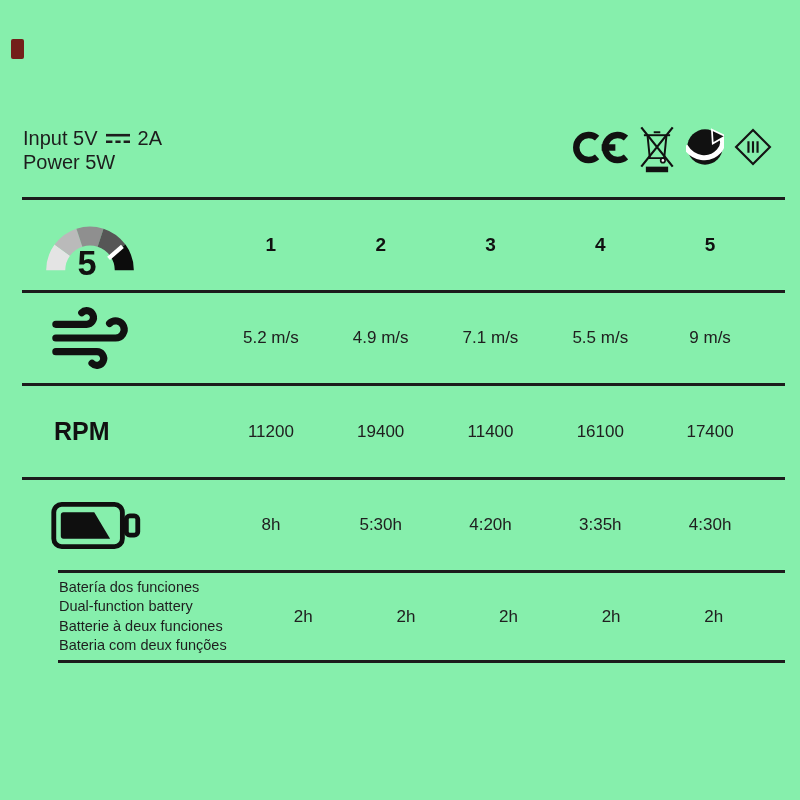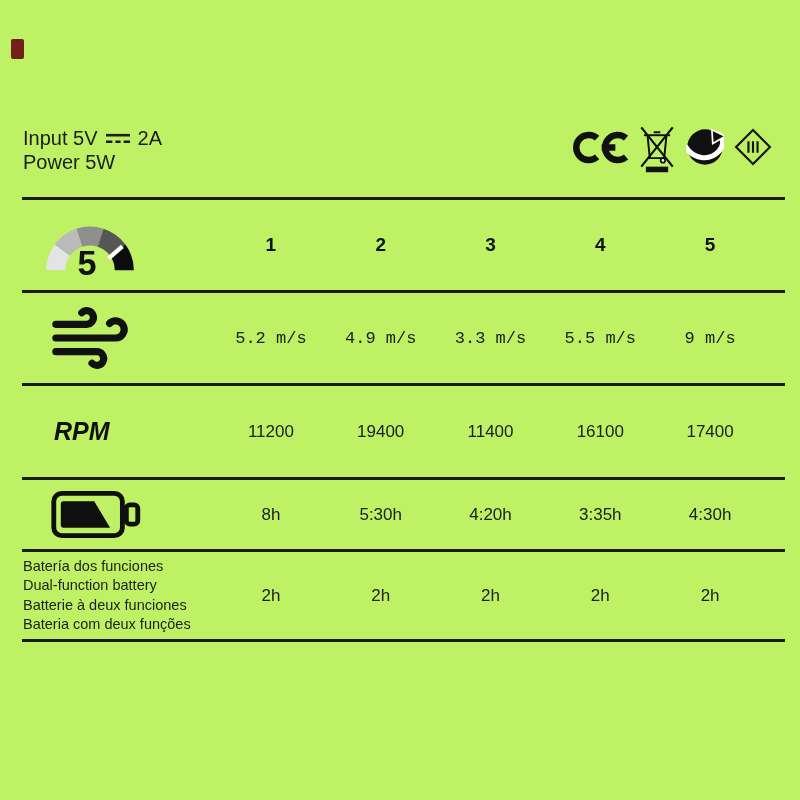--- a/index.html
+++ b/index.html
@@ -1,39 +1,39 @@
 <!DOCTYPE html>
 <html><head>
 <meta charset="utf-8">
 <style>
   * { margin:0; padding:0; box-sizing:border-box; }
   html,body { background:#ffffff; }
   body { font-family:"Liberation Sans", sans-serif; color:#1c1c1c; }
-  .page { position:relative; width:800px; height:800px; background:#bef264; overflow:hidden; }
+  .page { position:relative; width:800px; height:800px; background:#86efac; overflow:hidden; }
 
   .marker { position:absolute; left:11px; top:39px; width:13px; height:20px;
             background:#73201a; border-radius:2px; }
 
   .power-block { position:absolute; left:23px; top:126px; font-size:20px; line-height:24px; color:#1d1d1d; }
   .power-line { display:flex; align-items:center; gap:7px; white-space:nowrap; }
 
   .certs { position:absolute; top:120px; right:28px; display:flex; align-items:center; gap:10px; }
   .certs svg { display:block; }
 
   .spec-table { position:absolute; left:22px; top:197px; width:763px; }
   .t-row { display:grid; grid-template-columns:194px repeat(5,1fr); padding-right:20px;
            align-items:center; border-top:3px solid #1c1c1c; }
-  .row-a { height:93px; } .row-b { height:93px;font-family:Liberation Mono, monospace; } .row-c { height:94px; }
-  .row-d { height:72px; } .row-e { height:93px; border-bottom:3px solid #1c1c1c; }
+  .row-a { height:93px; } .row-b { height:93px; } .row-c { height:94px; }
+  .row-d { height:93px; } .row-e { height:93px; border-bottom:3px solid #1c1c1c;margin-left:36px; }
   .cell { text-align:center; font-size:17px; color:#202020; }
   .hnum { font-size:19px; font-weight:bold; color:#111; }
   .lab  { text-align:left; }
   .lab-gauge   { padding-left:20px; }
   .lab-wind    { padding-left:24px; }
-  .lab-rpm     { padding-left:32px; font-size:25px; font-weight:bold; color:#111;font-style:italic; }
+  .lab-rpm     { padding-left:32px; font-size:25px; font-weight:bold; color:#111; }
   .lab-battery { padding-left:28px; }
   .lab-multi   { padding-left:1px; font-size:14.5px; line-height:19.5px; color:#1f1f1f; }
   .lab svg { display:block; }
 </style>
 </head>
 <body>
 
 <div class="page">
 
   <div class="marker"></div>
@@ -99,21 +99,21 @@
     <div class="t-row row-b">
       <div class="cell lab lab-wind">
         <svg width="88" height="82" viewBox="0 0 24 24" stroke="#111" stroke-width="2.1" fill="none" stroke-linecap="round" stroke-linejoin="round">
           <path d="M9.59 4.59 A2 2 0 1 1 11 8 H2"></path>
           <path d="M17.73 7.73 A2.5 2.5 0 1 1 19.5 12 H2"></path>
           <path d="M12.59 19.41 A2 2 0 1 0 14 16 H2"></path>
         </svg>
       </div>
       <div class="cell">5.2 m/s</div>
       <div class="cell">4.9 m/s</div>
-      <div class="cell">3.3 m/s</div>
+      <div class="cell">7.1 m/s</div>
       <div class="cell">5.5 m/s</div>
       <div class="cell">9 m/s</div>
     </div>
 
     <div class="t-row row-c">
       <div class="cell lab lab-rpm">RPM</div>
       <div class="cell">11200</div>
       <div class="cell">19400</div>
       <div class="cell">11400</div>
       <div class="cell">16100</div>

